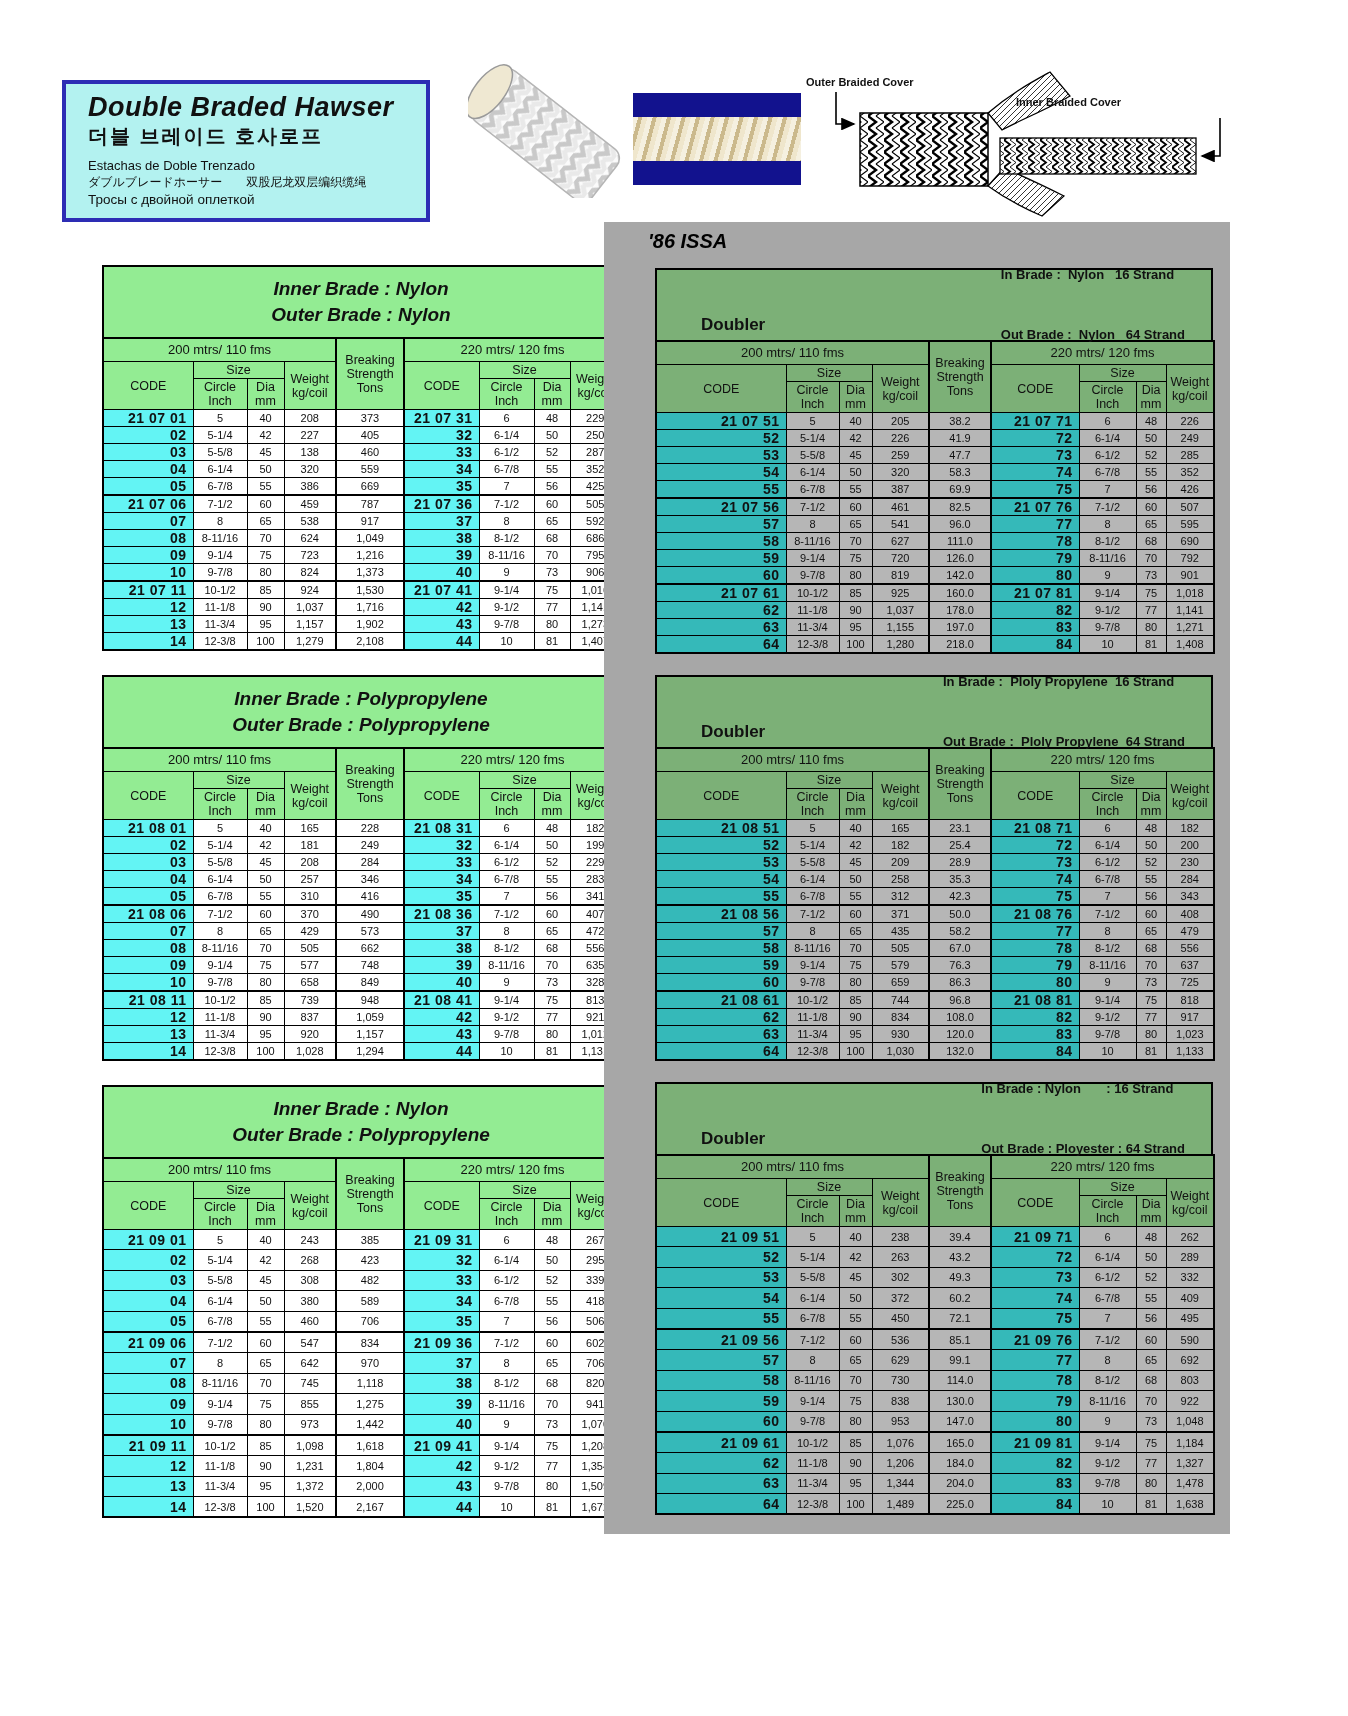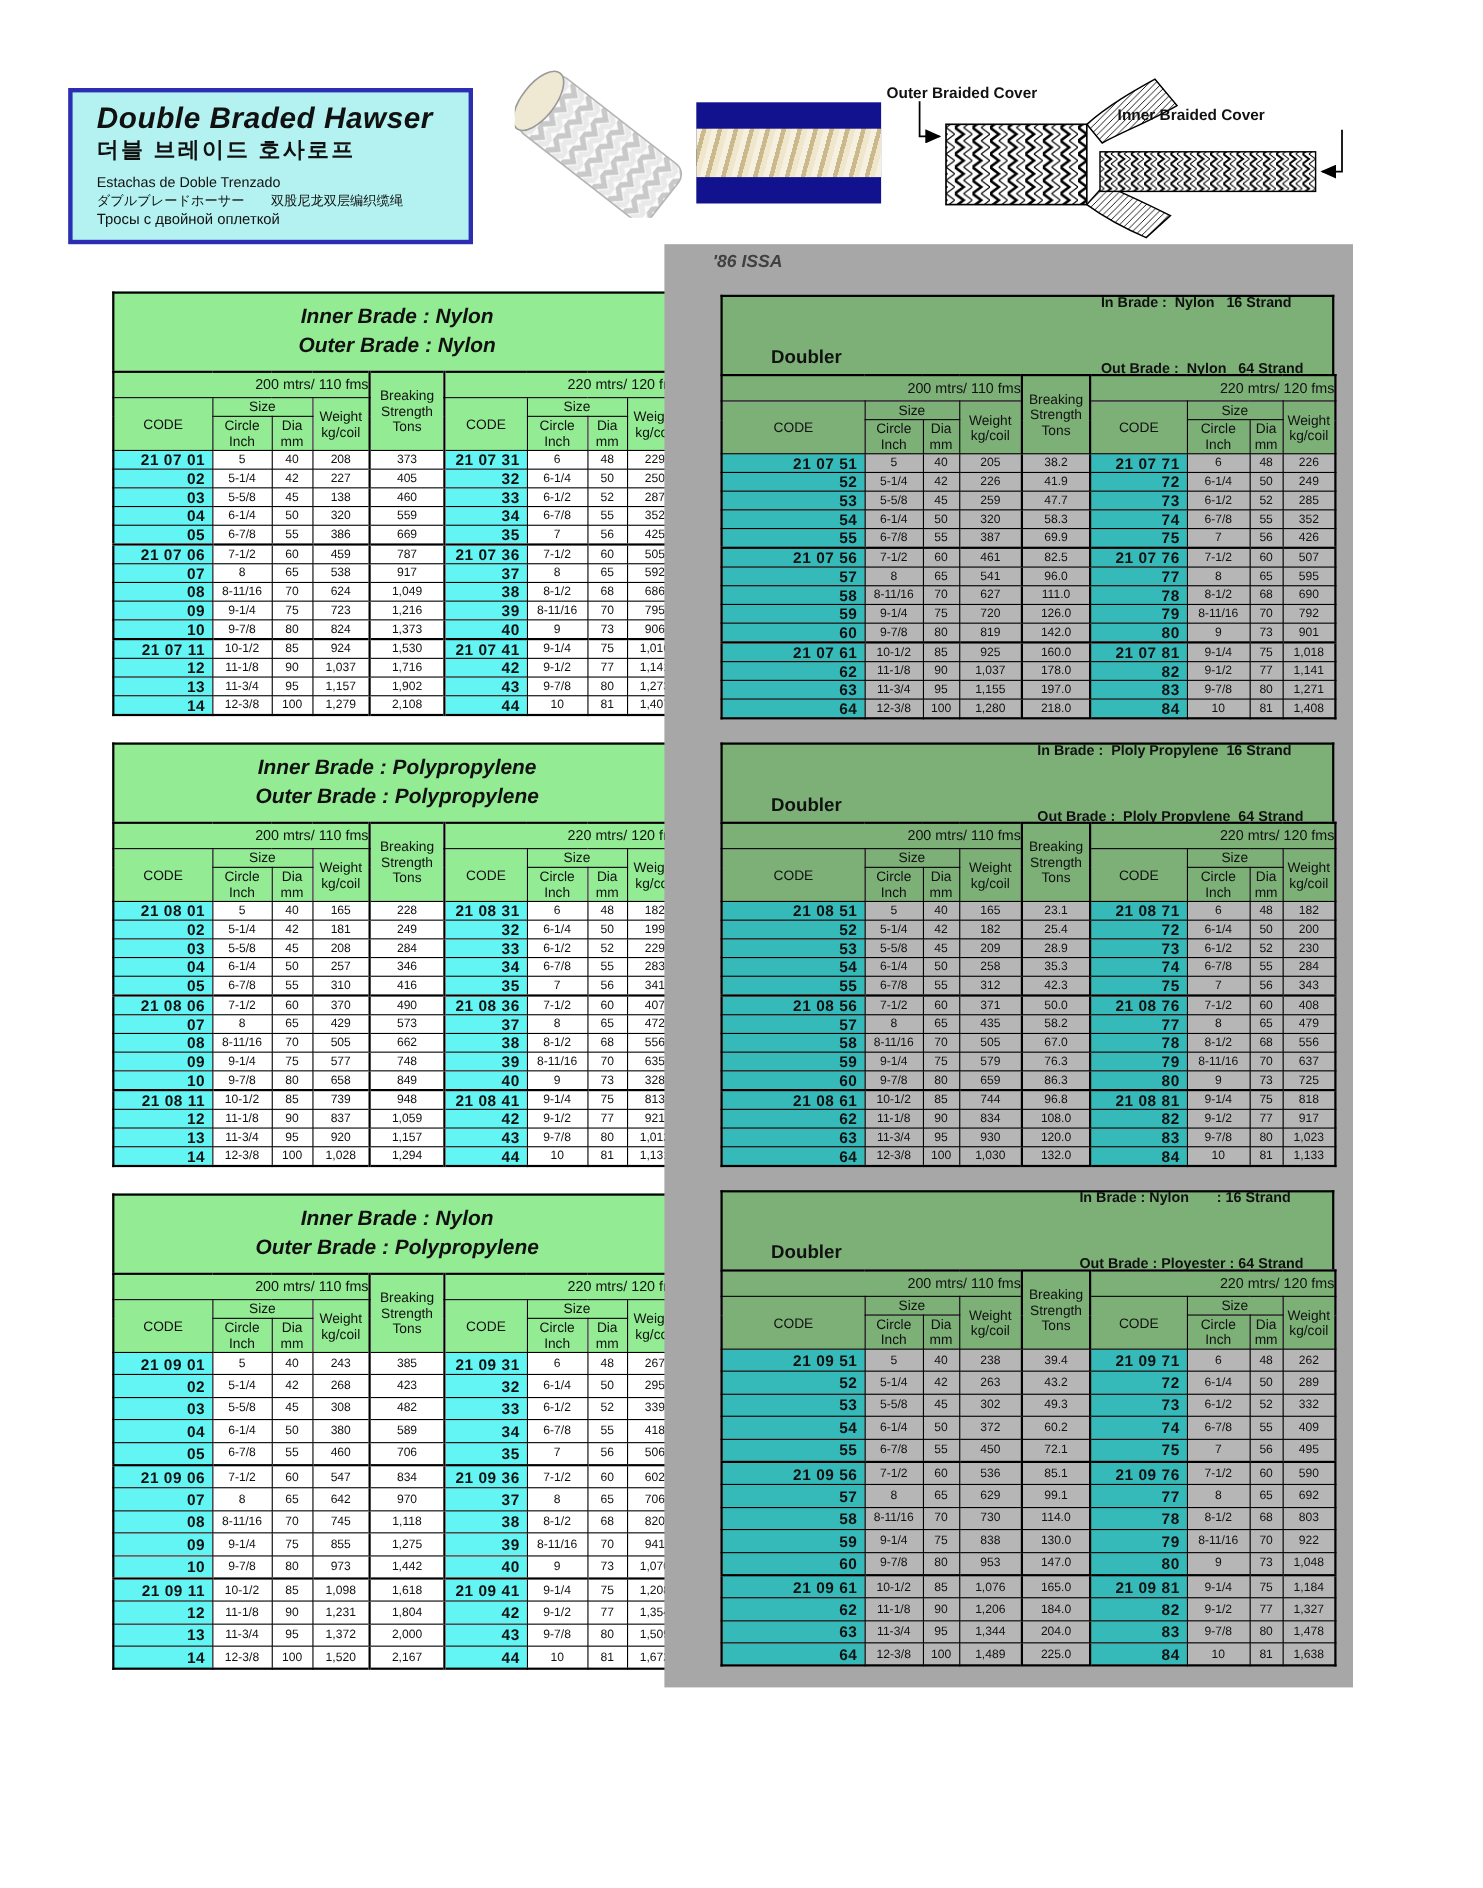--- a/index.html
+++ b/index.html
@@ -14,45 +14,45 @@
   .tb-es{font-size:13px;margin-top:8px;}
   .tb-ja{font-size:12px;margin-top:1px;font-family:Liberation Serif, serif;}
   .tb-ru{font-size:13.5px;margin-top:1px;}
 
   
   .photo1{position:absolute;left:468px;top:58px;}
   .photo2{position:absolute;left:633px;top:93px;width:168px;height:92px;background:#12128e;}
   .photo2 .rope{position:absolute;left:0;top:24px;width:100%;height:44px;
     background:repeating-linear-gradient(105deg,#f5f0e0 0 5px,#cbb98c 5px 9px,#efe6cc 9px 14px);}
   .topart{position:absolute;left:788px;top:68px;}
-  .lbl{position:absolute;font-size:14px;font-weight:bold;white-space:nowrap;}
+  .lbl{position:absolute;font-size:11px;font-weight:bold;white-space:nowrap;}
   .lbl-outer{left:806px;top:76px;}
   .lbl-inner{left:1016px;top:96px;}
 
   
   .issa-panel{position:absolute;left:604px;top:222px;width:626px;height:1312px;background:#a7a7a7;}
-  .issa-title{position:absolute;left:44px;top:8px;font-size:16px;font-weight:bold;font-style:italic;color:#404040;}
+  .issa-title{position:absolute;left:44px;top:8px;font-size:20px;font-weight:bold;font-style:italic;color:#000000;}
 
   
   .ltable{position:absolute;left:62px;width:518px;padding-left:40px;}
   .dtable{position:absolute;left:51px;width:558px;}
   .ttl{background:#93ec93;border:2px solid #000;border-bottom:none;height:72px;box-sizing:border-box;
     text-align:center;padding-top:9px;}
   .ttl .l1{font-size:19px;font-weight:bold;font-style:italic;line-height:1.35;}
   .hdr{background:#7cb077;border:2px solid #000;border-bottom:none;height:72px;box-sizing:border-box;
     display:flex;align-items:center;}
   .hdr .dt{font-size:17px;font-weight:bold;margin-left:44px;margin-top:39px;}
   .hdr .strands{margin-left:auto;margin-right:26px;font-size:13px;font-weight:bold;line-height:1.55;white-space:pre;}
   table{border-collapse:collapse;table-layout:fixed;border:2px solid #000;}
   .ltab{width:518px;}
   .dtab{width:558px;}
   th,td{border:1px solid #000;overflow:hidden;white-space:nowrap;}
   thead th{background:#93ec93;font-size:12.5px;font-weight:normal;line-height:1.12;padding:1px 0;text-align:center;}
   .dtab thead th{background:#7cb077;}
-  thead th.span{font-size:13px;height:20px;text-align:right;}
+  thead th.span{font-size:13px;height:20px;}
   tbody td{font-size:11px;text-align:center;height:16px;padding:0;background:#fff;}
   .dtab tbody td{background:#b6b6b6;}
   tbody td.code{background:#63f4f4;font-weight:bold;font-size:14px;text-align:right;padding-right:6px;letter-spacing:0.5px;}
   .dtab tbody td.code{background:#35b9b9;}
   .bkc{border-left:2px solid #000;border-right:2px solid #000;}
   tr.grp td{border-top:2px solid #000;}
   .tall tbody td{height:19.4px;}
   .ltab col.c1{width:90px}.ltab col.c2{width:54px}.ltab col.c3{width:37px}.ltab col.c4{width:52px}
   .ltab col.c5{width:68px}.ltab col.c6{width:75px}.ltab col.c7{width:55px}.ltab col.c8{width:36px}.ltab col.c9{width:51px}
   .dtab col.c1{width:130px}.dtab col.c2{width:53px}.dtab col.c3{width:33px}.dtab col.c4{width:57px}

